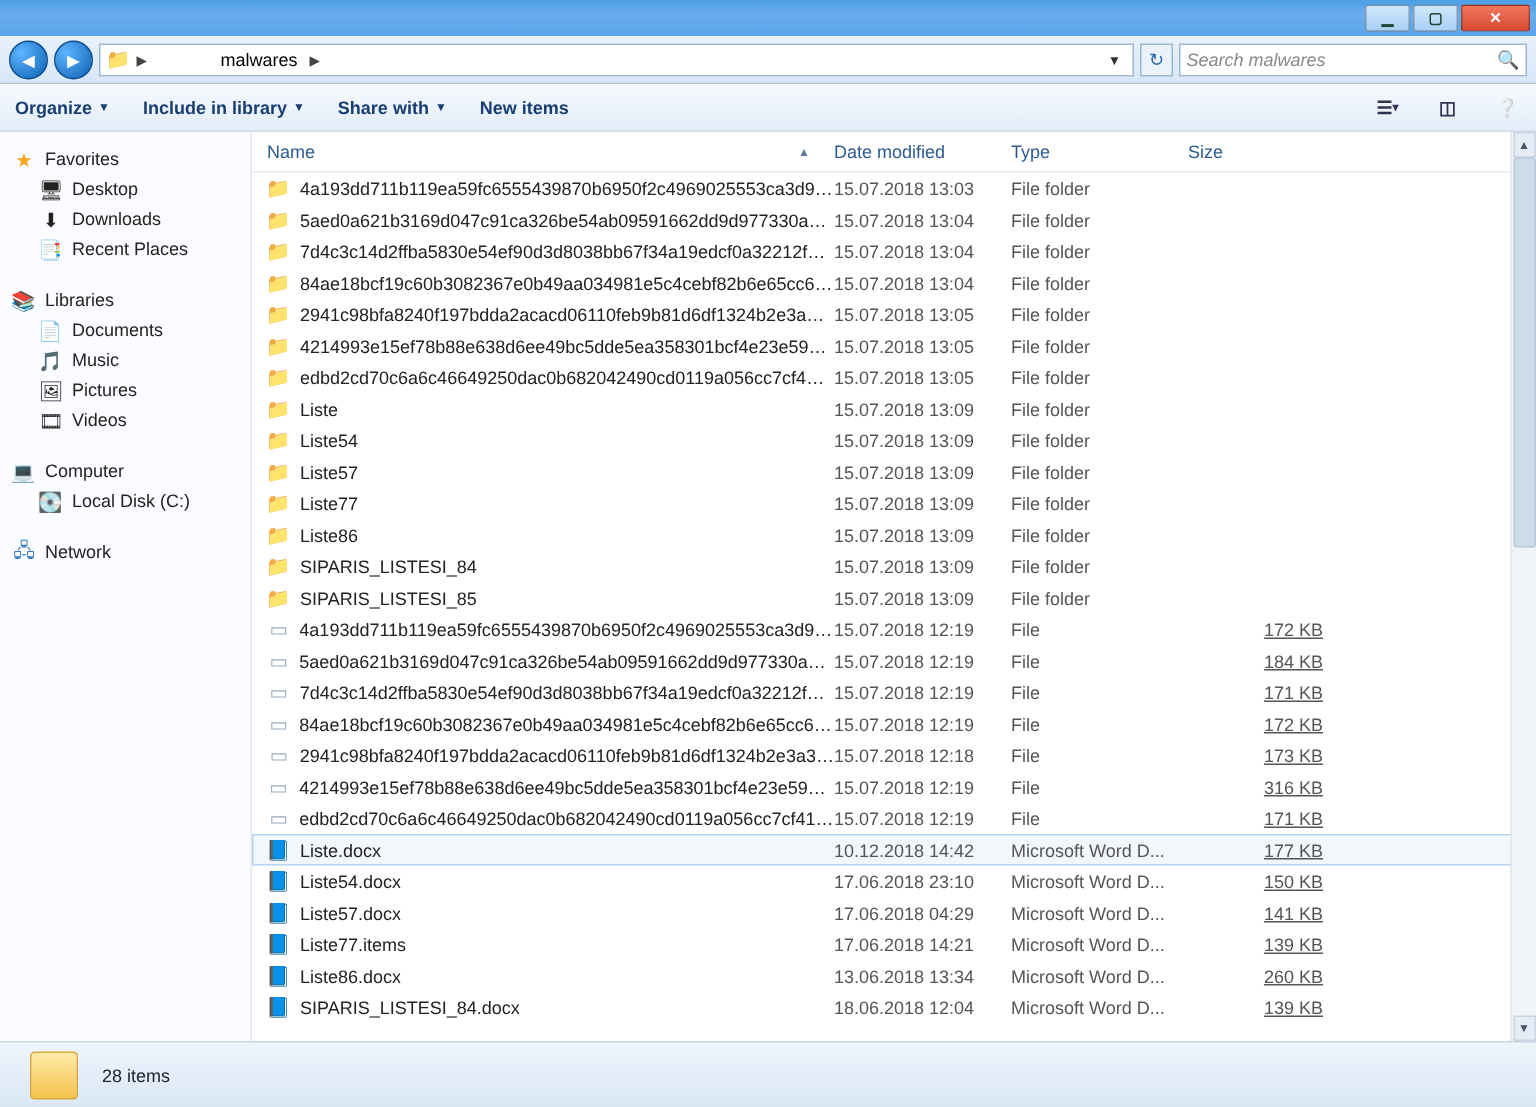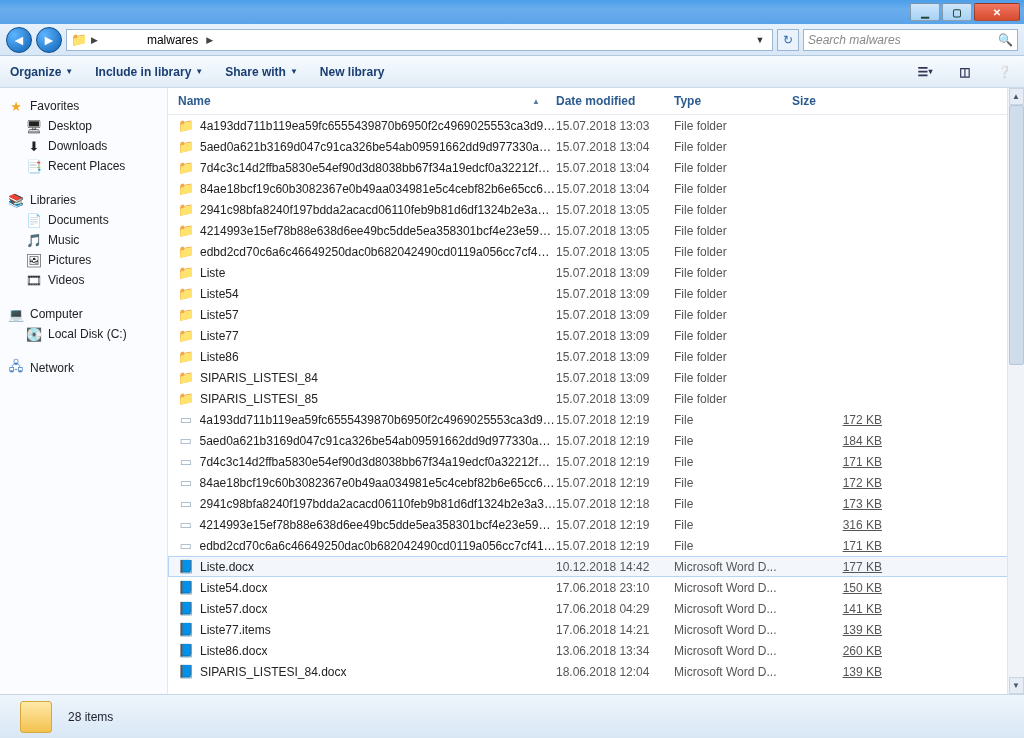--- a/index.html
+++ b/index.html
@@ -61,21 +61,21 @@
     gap:4px;
   }
   .bc-seg { padding:0 4px;margin-left:41px; }
   .bc-arrow { color:#444; font-size:9px;}
   .bc-dropdown { width:16px;text-align:center;color:#333;font-size:9px;}
   .bc-refresh {
     width:22px;height:22px;background:#eaf2fb;border:1px solid #9db6cf;
     display:flex;align-items:center;justify-content:center;color:#2b6cb0;font-size:12px;
   }
   .searchbox {
-    width:215px;height:22px;background:#fff;border:1px solid #9db6cf;
+    width:232px;height:22px;background:#fff;border:1px solid #9db6cf;
     display:flex;align-items:center;padding:0 4px;color:#888;font-style:italic;
   }
   .searchbox span:last-child{margin-left:auto;font-style:normal;color:#2b6cb0;}
   .toolbar {
     height:32px;
     background: linear-gradient(to bottom,#f7fbff,#e2ecf7);
     border-bottom:1px solid #cdd9e6;
     display:flex;align-items:center;
     padding:0 10px;
     gap:22px;
@@ -114,21 +114,20 @@
     overflow:hidden;
   }
   .cols{
     display:grid;
     grid-template-columns: 378px 118px 118px 100px;
     padding:6px 10px 6px 10px;
     color:#2d5b8f;
     border-bottom:1px solid #e5eaf0;
     font-size:12px;
     align-items:center;
-    font-weight:bold;
   }
   .cols .ch{cursor:default;display:flex;align-items:center;gap:4px;}
   .sort-arrow{font-size:8px;color:#5a7aa3;margin-left:auto;padding-right:16px;}
   .rows{
     height: calc(100% - 26px);
     overflow:hidden;
   }
   .row{
     display:grid;
     grid-template-columns: 378px 118px 118px 100px;
@@ -202,21 +201,21 @@
     </div>
   <div class="tbtn">
       <span>Include in library</span>
       <span class="dd">▼</span>
     </div>
   <div class="tbtn">
       <span>Share with</span>
       <span class="dd">▼</span>
     </div>
   <div class="tbtn">
-      <span>New library</span>
+      <span>New items</span>
     </div>
   <div class="spacer"></div>
   <div class="icon-right">☰<span style="font-size:8px;">▾</span></div>
   <div class="icon-right">◫</div>
   <div class="icon-right" style="color:#1e5fa8;">❔</div>
 </div>
 
 <div class="main">
   <div class="sidebar" id="sidebar">
       <div class="side-group">

